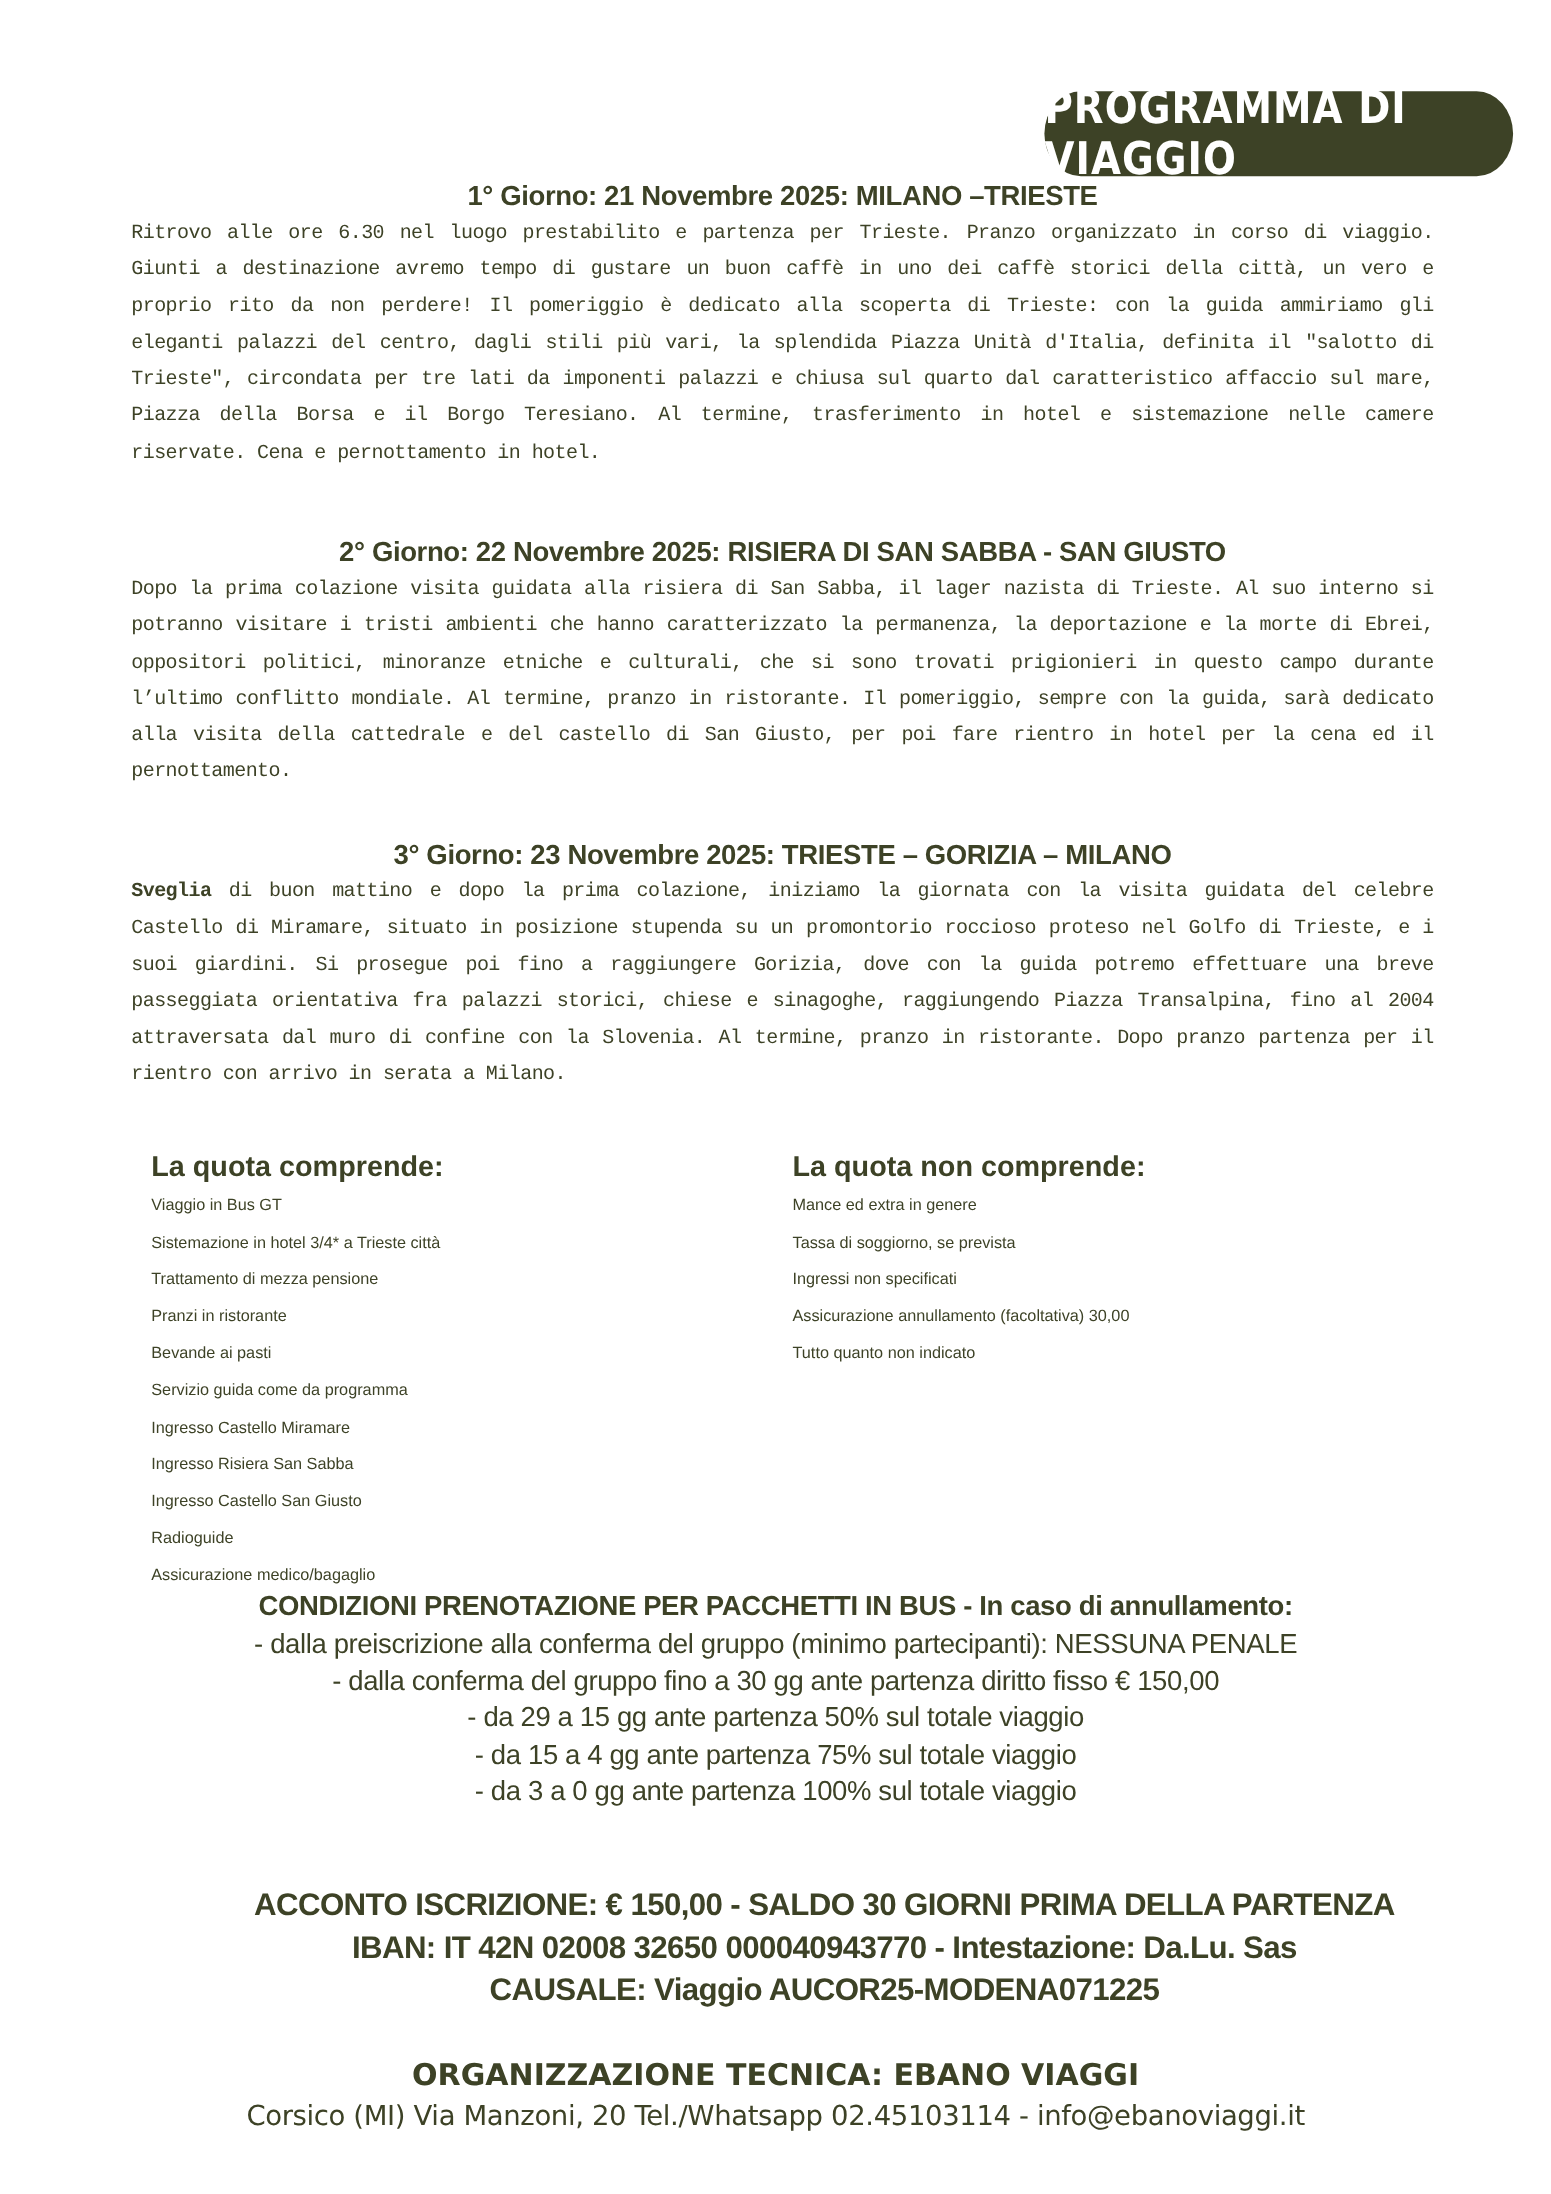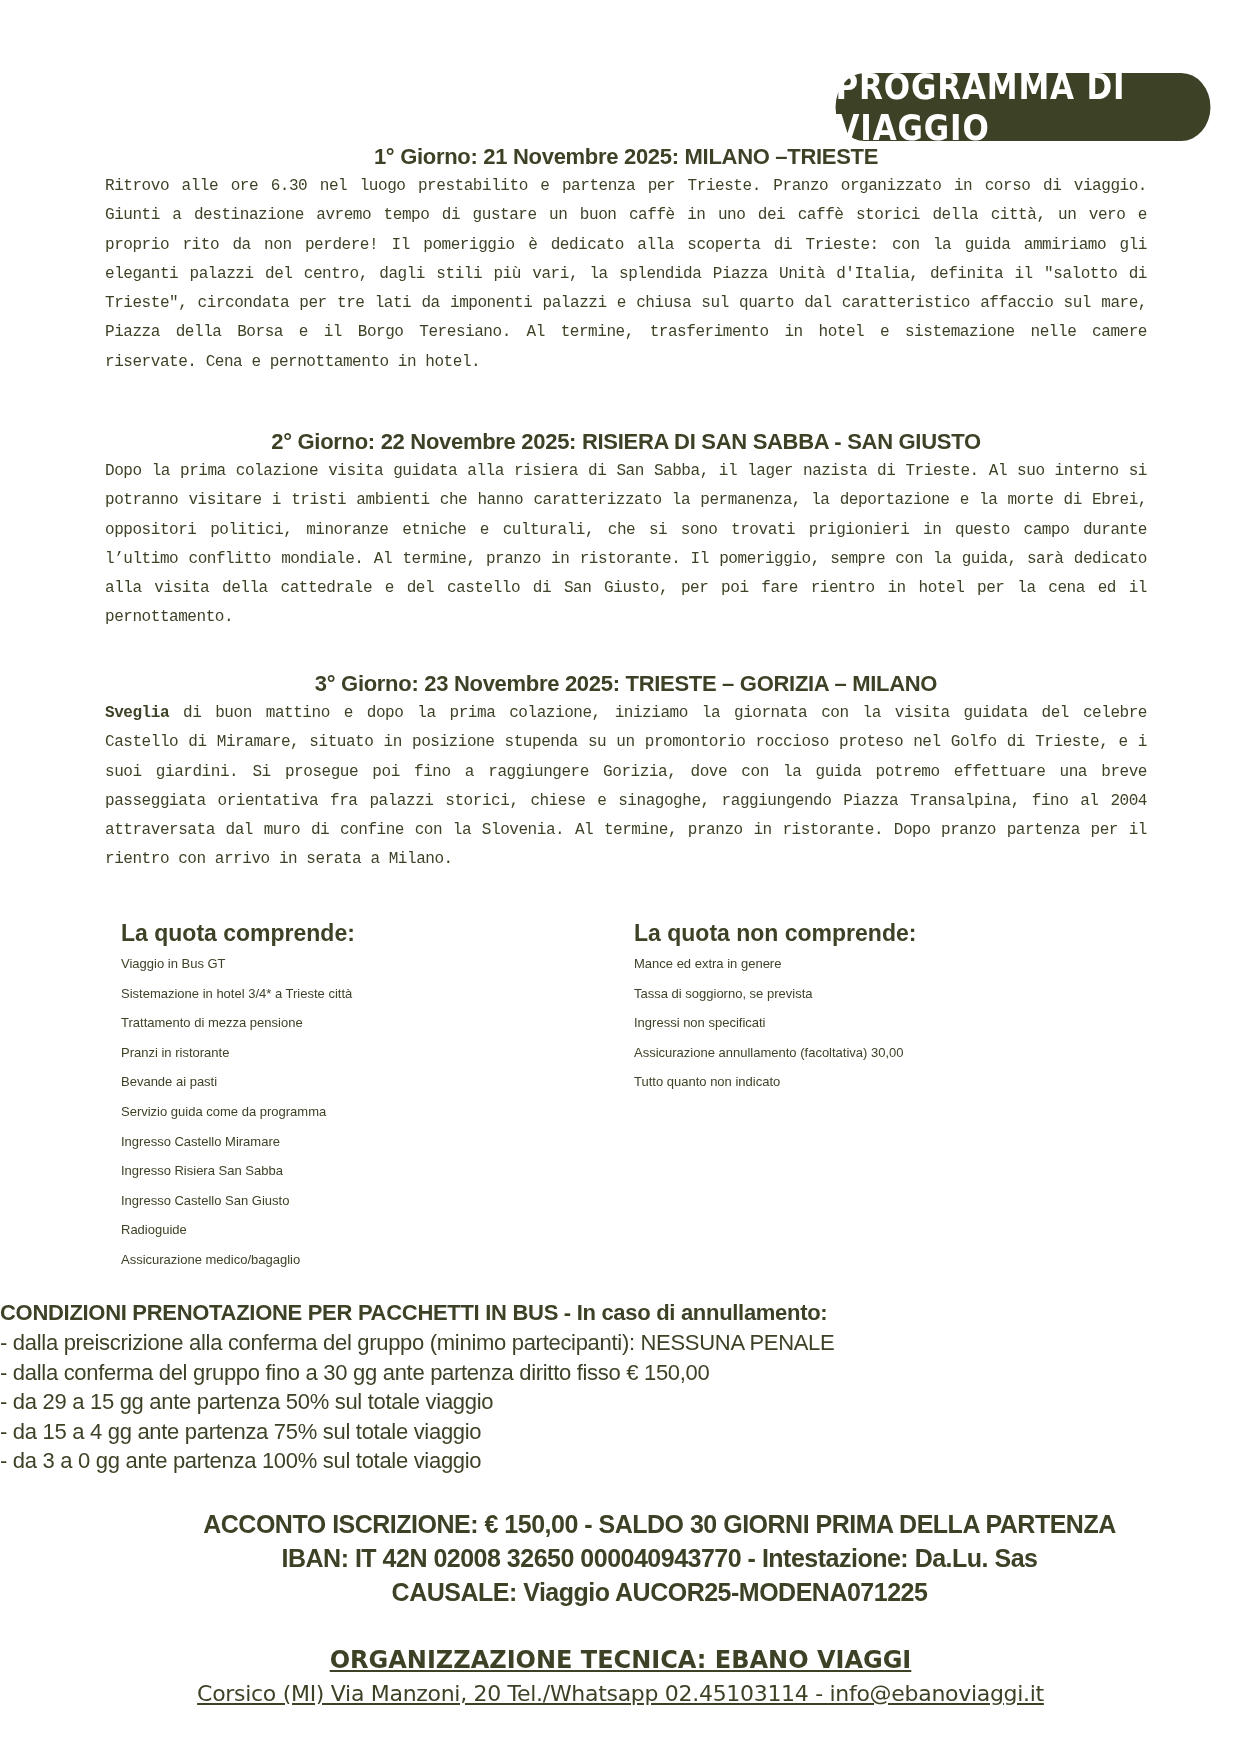--- a/index.html
+++ b/index.html
@@ -9,27 +9,27 @@
     .day { position: absolute; left: 105px; width: 1042px; }
     .day-heading { text-align: center; font-weight: bold; font-size: 22px; line-height: 30px; margin: 0; font-family: "Liberation Sans Narrow", "Liberation Sans", sans-serif; letter-spacing: -0.3px; }
     .day-body { text-align: justify; font-size: 16px; line-height: 29.3px; margin: 0; letter-spacing: -0.45px; word-spacing: 0px; font-family: Liberation Mono, monospace; transform-origin: left top; }
     .day-body b { font-weight: bold; }
     .quota { position: absolute; top: 917px; }
     .quota-col-left { left: 121px; }
     .quota-col-right { left: 634px; }
     .quota-heading { font-weight: bold; font-size: 23px; line-height: 32px; margin: 0 0 0 0; }
     .quota-list { list-style: none; padding: 0; margin: 0; }
     .quota-list li { font-size: 13px; line-height: 29.6px; }
-    .conditions { position: absolute; top: 1298px; left: 0; width: 1241px; }
+    .conditions { position: absolute; top: 1270px; left: 0; width: 1241px; text-align: center; }
     .conditions-heading { font-weight: bold; font-size: 22px; line-height: 30px; margin: 0; letter-spacing: -0.3px; }
     .conditions-list { list-style: none; padding: 0; margin: 0; }
     .conditions-list li { font-size: 22px; line-height: 29.6px; letter-spacing: -0.3px; }
     .payment { position: absolute; top: 1507px; left: 0; width: 1241px; text-align: center; margin-left: 39px; }
     .payment p { margin: 0; font-weight: bold; font-size: 25px; line-height: 34px; letter-spacing: -0.5px; }
-    .org { position: absolute; top: 1644px; left: 0; width: 1241px; text-align: center; text-decoration: underline; }
+    .org { position: absolute; top: 1644px; left: 0; width: 1241px; text-align: center; }
     .org-heading { margin: 0; font-family: "DejaVu Sans", sans-serif; font-weight: bold; font-size: 24px; line-height: 32px; letter-spacing: 0px; }
     .org-contact { margin: 2px 0 0 0; font-family: "DejaVu Sans", sans-serif; font-size: 22px; line-height: 32px; letter-spacing: -0.3px; }
   </style>
 </head>
 <body>
 
 <div class="title-wrap">
   <div class="title-pill">PROGRAMMA DI VIAGGIO</div>
 </div>
 

